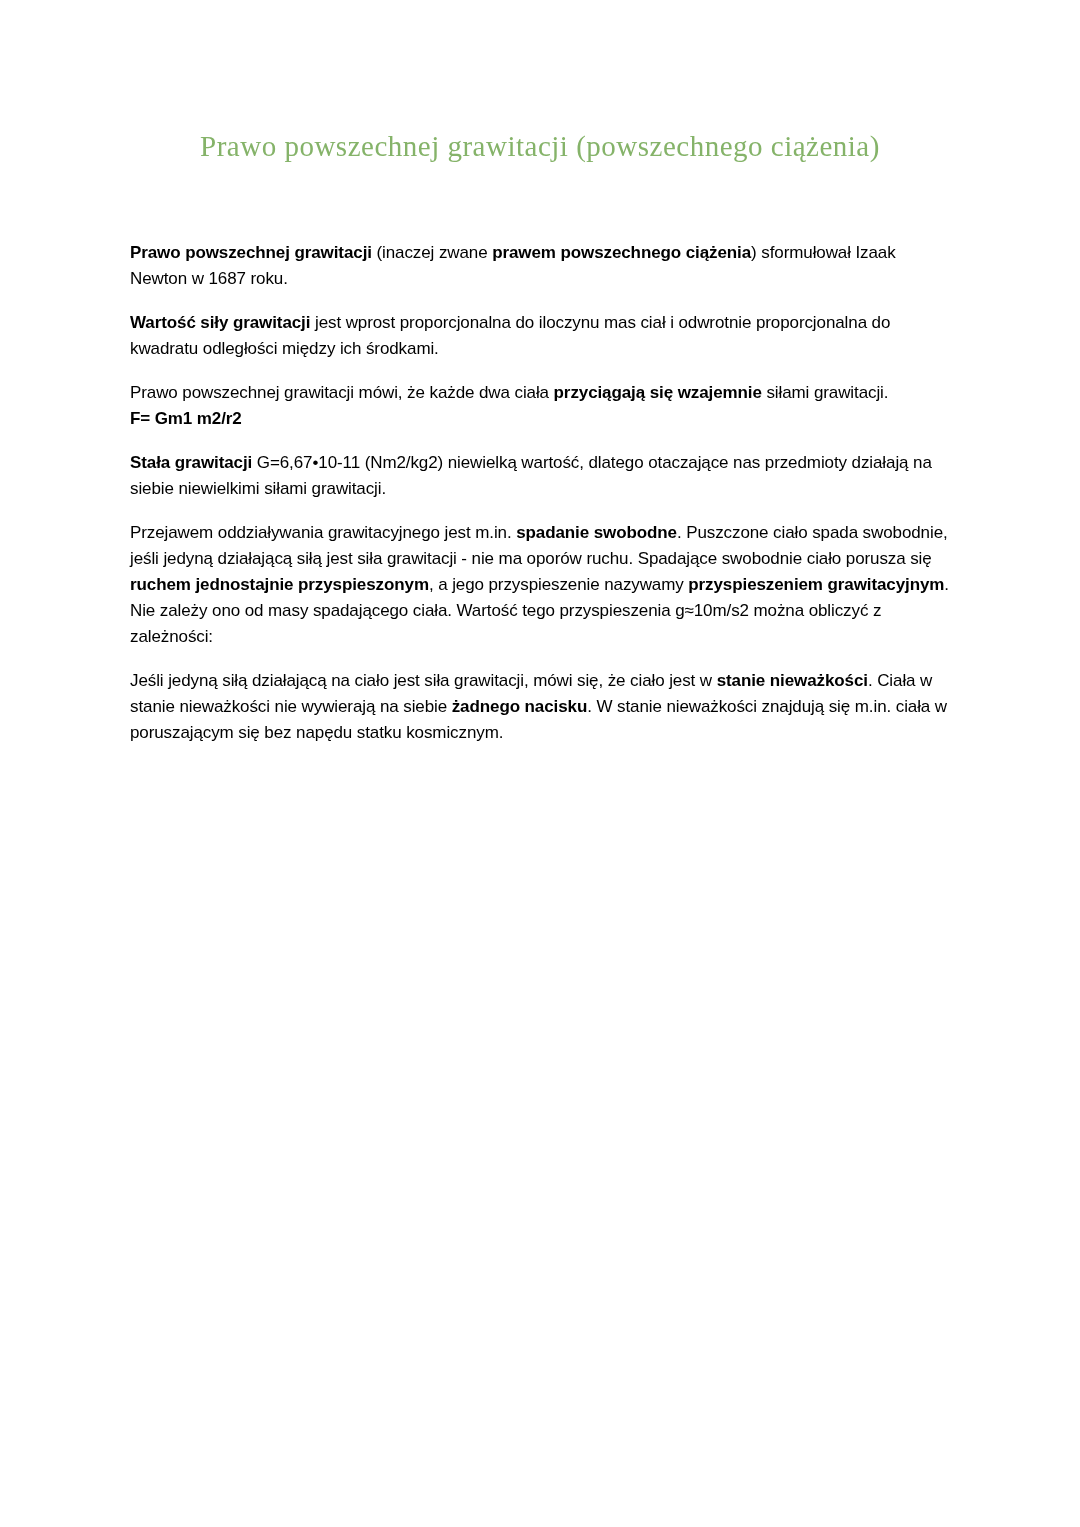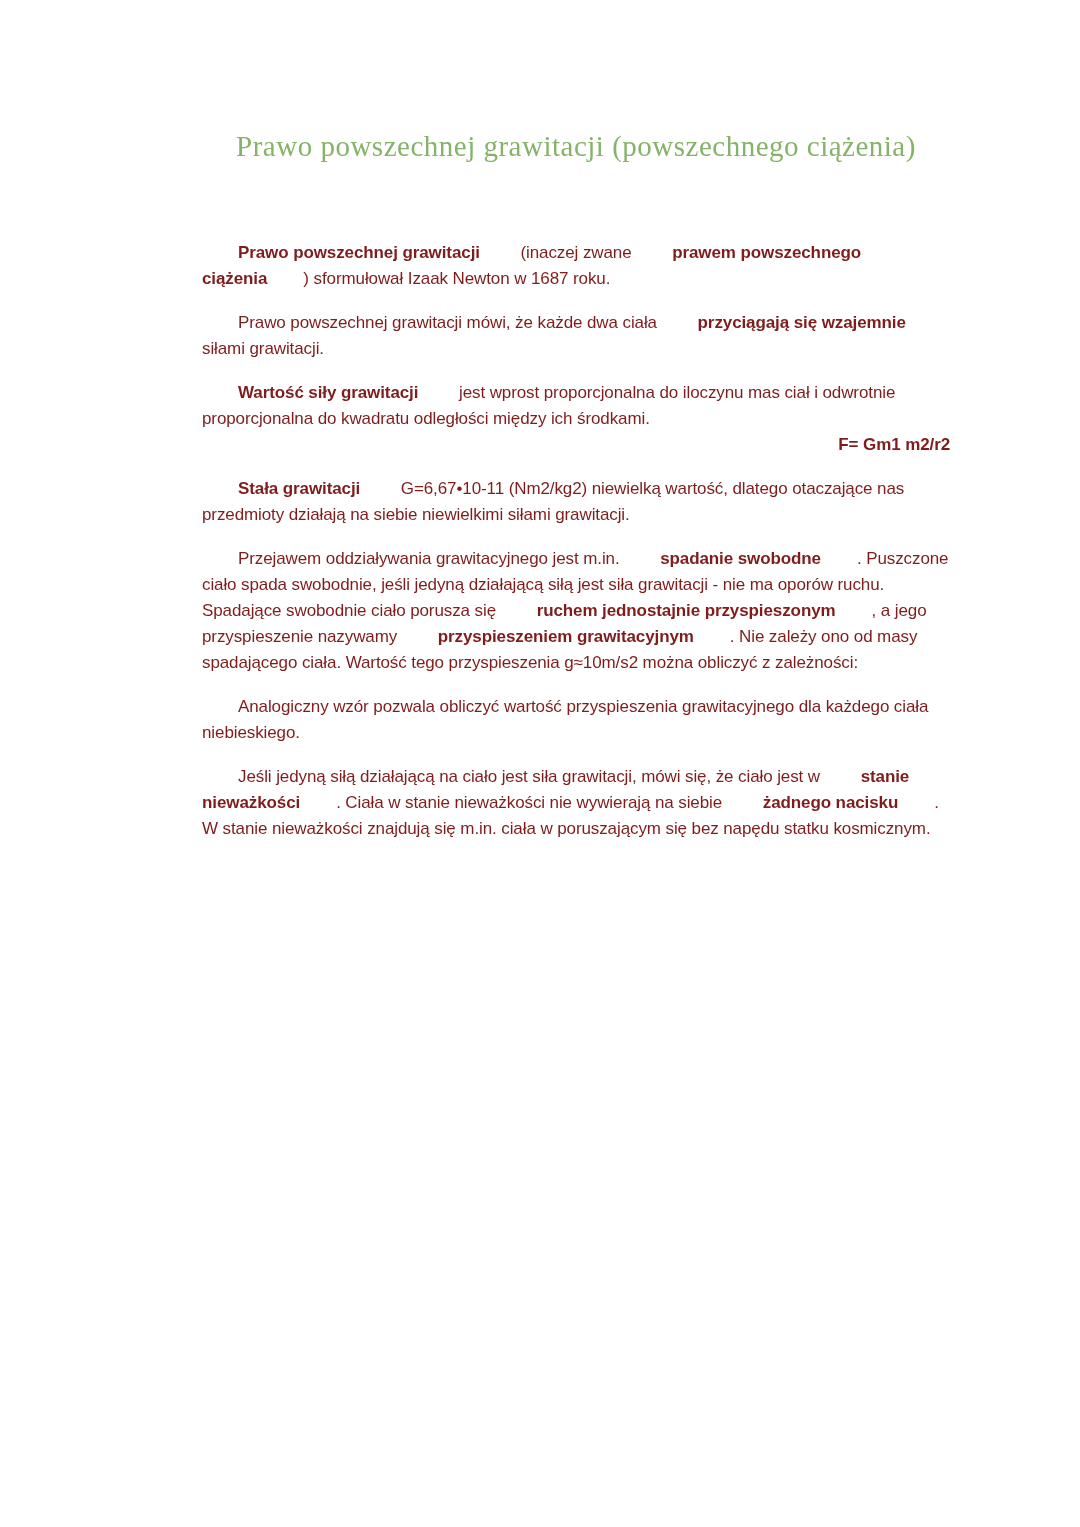--- a/index.html
+++ b/index.html
@@ -1,15 +1,15 @@
 <!DOCTYPE html>
 <html><head>
 <meta charset="utf-8">
 <style>
-  * { box-sizing: border-box; padding-left: 36px; }
+  * { box-sizing: border-box; }
   html, body { margin: 0; padding: 0; }
   body {
     width: 1080px;
     height: 1527px;
     background: #ffffff;
     font-family: "Liberation Sans", sans-serif;
     overflow: hidden;
   }
   .page {
     width: 1080px;
@@ -30,34 +30,33 @@
     padding: 0 130px;
     color: #222222;
   }
   .doc-body p {
     font-size: 17px;
     line-height: 26px;
     letter-spacing: -0.1px;
     margin: 0 0 18px 0;
   }
   .doc-body p.formula {
-    text-align: right;
+    text-align: left;
     font-weight: bold;
     margin-top: -18px; 
   }
   .doc-body .seg-bold { font-weight: bold; }
 </style>
 </head>
 <body>
 
 <div class="page" style="background: rgb(255, 255, 255);">
   <h1 class="doc-title" style="color: rgb(133, 179, 105);">Prawo powszechnej grawitacji (powszechnego ciążenia)</h1>
-  <div class="doc-body" style="color: #7f1d1d;">
+  <div class="doc-body" style="color: #000000;">
       <p class="para"><span class="seg-bold">Prawo powszechnej grawitacji</span><span class="seg-normal"> (inaczej zwane </span><span class="seg-bold">prawem powszechnego ciążenia</span><span class="seg-normal">) sformułował Izaak Newton w 1687 roku.</span></p>
+      <p class="para"><span class="seg-bold">Wartość siły grawitacji</span><span class="seg-normal"> jest wprost proporcjonalna do iloczynu mas ciał i odwrotnie proporcjonalna do kwadratu odległości między ich środkami.</span></p>
       <p class="para"><span class="seg-normal">Prawo powszechnej grawitacji mówi, że każde dwa ciała </span><span class="seg-bold">przyciągają się wzajemnie</span><span class="seg-normal"> siłami grawitacji.</span></p>
-      <p class="para"><span class="seg-bold">Wartość siły grawitacji</span><span class="seg-normal"> jest wprost proporcjonalna do iloczynu mas ciał i odwrotnie proporcjonalna do kwadratu odległości między ich środkami.</span></p>
       <p class="formula">F= Gm1 m2/r2</p>
       <p class="para"><span class="seg-bold">Stała grawitacji</span><span class="seg-normal"> G=6,67•10-11 (Nm2/kg2) niewielką wartość, dlatego otaczające nas przedmioty działają na siebie niewielkimi siłami grawitacji.</span></p>
       <p class="para"><span class="seg-normal">Przejawem oddziaływania grawitacyjnego jest m.in. </span><span class="seg-bold">spadanie swobodne</span><span class="seg-normal">. Puszczone ciało spada swobodnie, jeśli jedyną działającą siłą jest siła grawitacji - nie ma oporów ruchu. Spadające swobodnie ciało porusza się </span><span class="seg-bold">ruchem jednostajnie przyspieszonym</span><span class="seg-normal">, a jego przyspieszenie nazywamy </span><span class="seg-bold">przyspieszeniem grawitacyjnym</span><span class="seg-normal">. Nie zależy ono od masy spadającego ciała. Wartość tego przyspieszenia g≈10m/s2 można obliczyć z zależności:</span></p>
-      <p class="para"><span class="seg-normal">Analogiczny wzór pozwala obliczyć wartość przyspieszenia grawitacyjnego dla każdego ciała niebieskiego.</span></p>
       <p class="para"><span class="seg-normal">Jeśli jedyną siłą działającą na ciało jest siła grawitacji, mówi się, że ciało jest w </span><span class="seg-bold">stanie nieważkości</span><span class="seg-normal">. Ciała w stanie nieważkości nie wywierają na siebie </span><span class="seg-bold">żadnego nacisku</span><span class="seg-normal">. W stanie nieważkości znajdują się m.in. ciała w poruszającym się bez napędu statku kosmicznym.</span></p>
     </div>
 </div>
 
 </body></html>

